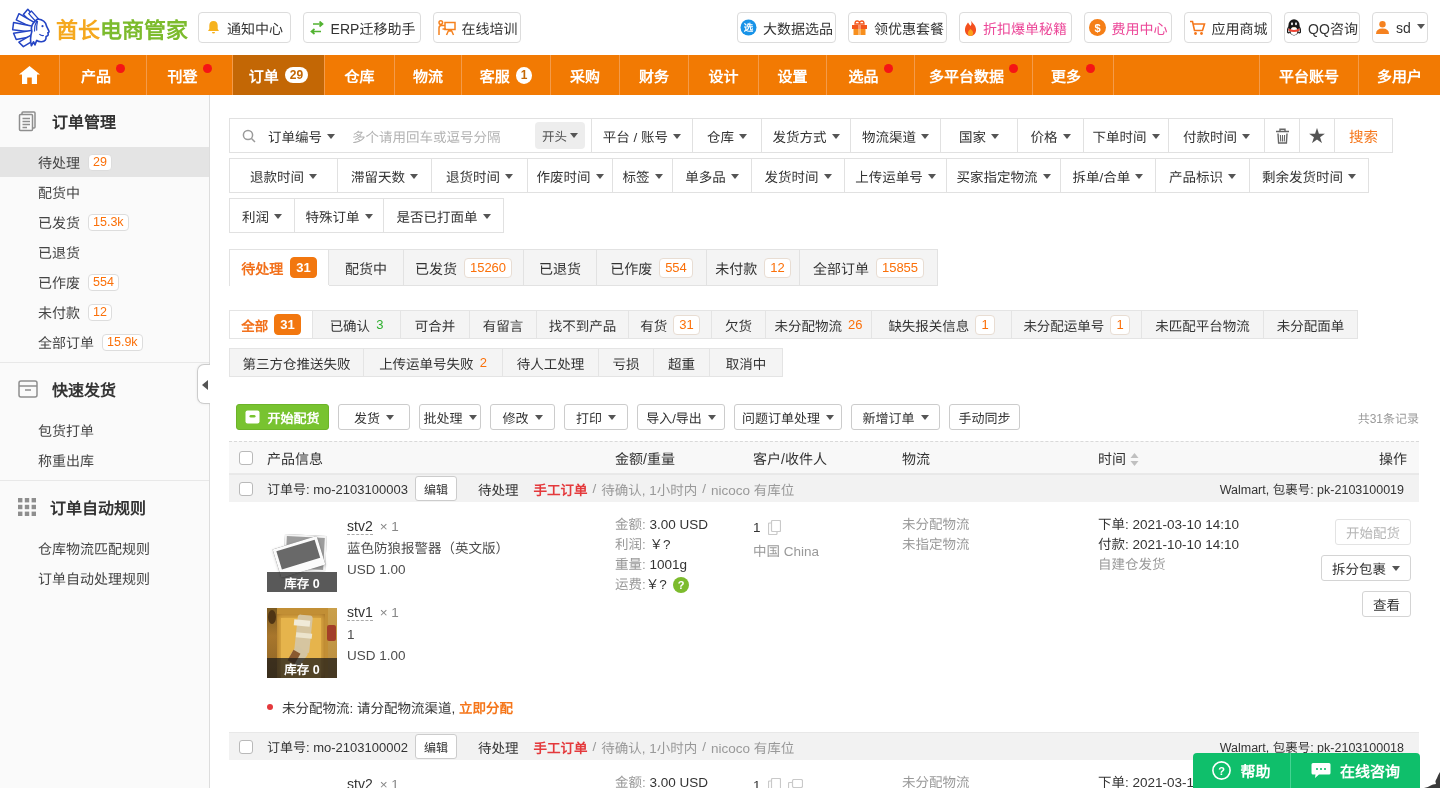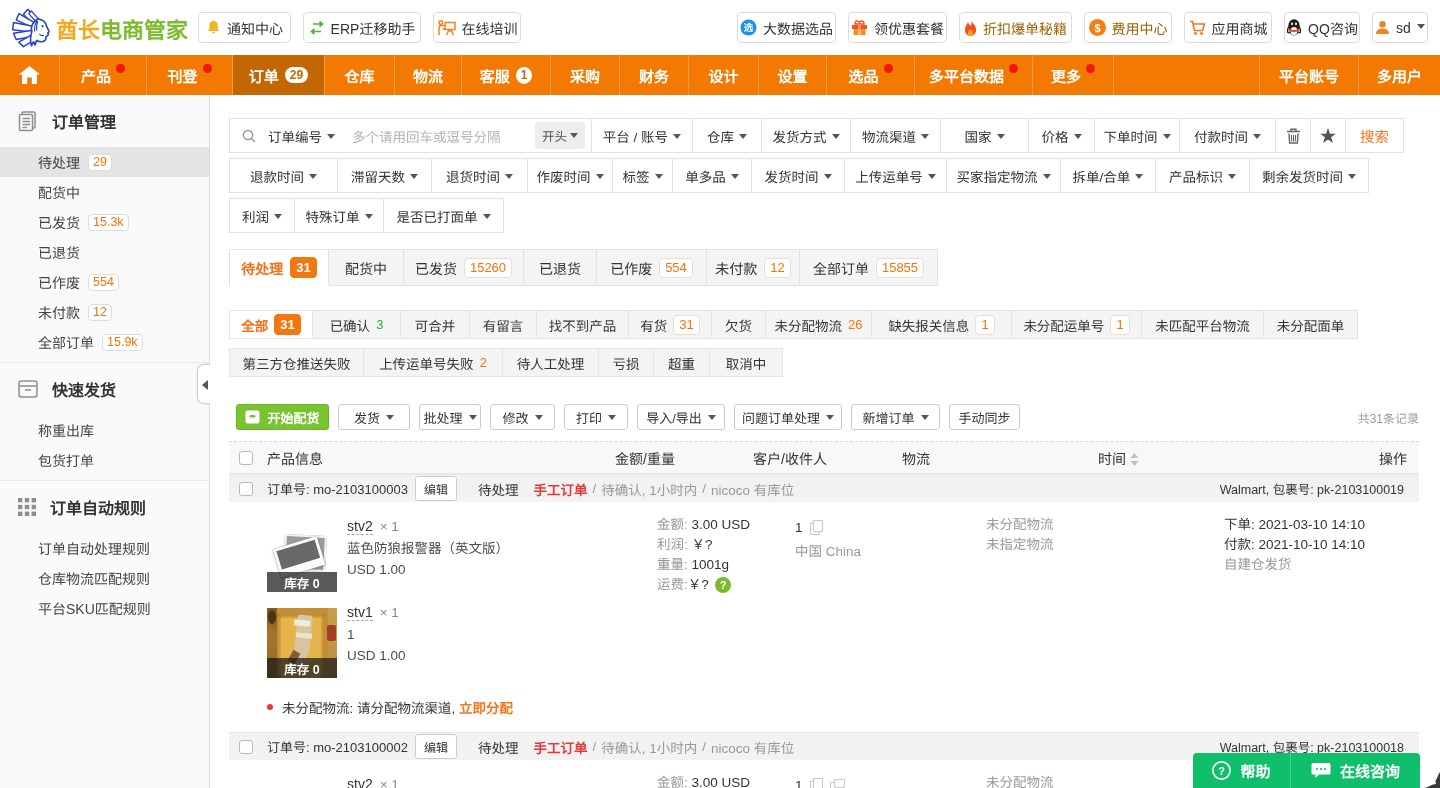--- a/index.html
+++ b/index.html
@@ -10,21 +10,21 @@
 
 .topbar { height:55px; display:flex; align-items:center; padding:0 12px 0 0; white-space:nowrap; }
 .logo { width:188px; flex:none; display:flex; align-items:center; padding-left:10px; }
 .logo-txt { font-size:22px; font-weight:bold; margin-left:5px; letter-spacing:0; }
 .logo-txt .o { color:#f5a81e; } .logo-txt .g { color:#7cbb2d; }
 .tbtn { display:inline-flex; align-items:center; justify-content:center; gap:6px; height:31px;
   border:1px solid #dcdcdc; border-radius:4px; font-size:14px; color:#333; background:#fff;
   margin-left:12px; flex:none; }
 .tbtn svg { flex:none; }
 .spacer { flex:1; }
-.orgtxt { color:#a16207; }
+.orgtxt { color:#ec4899; }
 
 .nav { height:40px; background:#f27a03; display:flex; color:#fff; font-size:15px; font-weight:bold; }
 .nav .t { position:relative; display:flex; align-items:center; justify-content:center;
   border-right:1px solid #f49b4a; color:#fff; flex:none; }
 .nav .t.active { background:#c36705; }
 .ndot { display:inline-block; width:9px; height:9px; border-radius:50%; background:#f51515;
   margin:-14px 0 0 5px; }
 .nbadge { background:#fff; color:#c36705; font-size:12px; font-weight:bold; border-radius:8px;
   padding:1.5px 5px; line-height:13px; margin-left:6px; }
 .nav .grow { flex:1; border-right:1px solid #f49b4a; }
@@ -99,21 +99,21 @@
 .gright { margin-left:auto; padding-right:15px; font-size:12.5px; color:#333; }
 .orow { display:flex; padding-top:13px; font-size:13.5px; }
 .pblock { display:flex; }
 .pimg { width:70px; height:70px; position:relative; flex:none; margin-top:7px; overflow:hidden; }
 .stock { position:absolute; left:0; bottom:0; right:0; height:20px; background:rgba(25,25,25,.72); color:#fff;
   font-size:12.5px; font-weight:bold; display:flex; align-items:center; justify-content:center; }
 .ptxt { margin-left:10px; padding-top:3px; }
 .sku { font-size:14px; color:#333; border-bottom:1px dashed #aaa; display:inline-block; line-height:16px; }
 .qty { color:#888; margin-left:7px; font-size:13.5px; }
 .pline { color:#4d4d4d; margin-top:7px; line-height:14px; }
-.kv { line-height:20px;margin-left:42px; }
+.kv { line-height:20px; }
 .kv .k { color:#999; }
 .opbtns { flex:1; display:flex; flex-direction:column; align-items:flex-end; gap:10px; padding:4px 12px 0 0; }
 .opbtn { display:inline-flex; align-items:center; justify-content:center; gap:6px; height:26px; padding:0 10px; white-space:nowrap;
   background:#fff; border:1px solid #d4d4d4; border-radius:3px; font-size:13.5px; color:#333; }
 .opbtn.dis { color:#b5b5b5; border-color:#e3e3e3; }
 .note { display:flex; align-items:center; font-size:13.5px; color:#333; margin:15px 0 11px 38px; height:28px; }
 .note .rdot { width:6px; height:6px; border-radius:50%; background:#e4393c; margin-right:9px; }
 .olink { color:#f5761a; font-weight:bold; }
 .copyic { display:inline-block; vertical-align:-2px; margin-left:7px; }
 
@@ -267,61 +267,60 @@
     <div class="side-item">未付款 <span class="sbadge">12</span></div>
     <div class="side-item">全部订单 <span class="sbadge">15.9k</span></div>
     <div class="side-div"></div>
     <div class="sec-h">
       <svg width="22" height="20" viewBox="0 0 22 20">
           <rect x="2" y="2" width="18" height="16" rx="2" fill="#fafafa" stroke="#8e8e8e" stroke-width="1.5"></rect>
           <path d="M2 7 H20" stroke="#8e8e8e" stroke-width="1.5"></path>
           <path d="M8 11 H14" stroke="#8e8e8e" stroke-width="1.5"></path>
         </svg>
       快速发货</div>
+    <div class="side-item">包货打单</div>
     <div class="side-item">称重出库</div>
-    <div class="side-item">包货打单</div>
     <div class="side-div"></div>
     <div class="sec-h">
       <svg width="20" height="20" viewBox="0 0 20 20">
           <g fill="#8e8e8e">
             <rect x="1" y="1" width="4.4" height="4.4"></rect>
             <rect x="7.8" y="1" width="4.4" height="4.4"></rect>
             <rect x="14.6" y="1" width="4.4" height="4.4"></rect>
             <rect x="1" y="7.8" width="4.4" height="4.4"></rect>
             <rect x="7.8" y="7.8" width="4.4" height="4.4"></rect>
             <rect x="14.6" y="7.8" width="4.4" height="4.4"></rect>
             <rect x="1" y="14.6" width="4.4" height="4.4"></rect>
             <rect x="7.8" y="14.6" width="4.4" height="4.4"></rect>
             <rect x="14.6" y="14.6" width="4.4" height="4.4"></rect>
           </g>
         </svg>
       订单自动规则</div>
+    <div class="side-item">仓库物流匹配规则</div>
     <div class="side-item">订单自动处理规则</div>
-    <div class="side-item">仓库物流匹配规则</div>
-    <div class="side-item">平台SKU匹配规则</div>
     <div class="collapse"></div>
   </div>
 
   <div class="content">
     <div class="frow">
       <span class="fcell searchcell" style="width:363px">
         <svg width="14" height="14" viewBox="0 0 14 14">
             <circle cx="6" cy="6" r="4.6" fill="none" stroke="#9a9a9a" stroke-width="1.5"></circle>
             <path d="M9.5 9.5 L13 13" stroke="#9a9a9a" stroke-width="1.5"></path>
           </svg>
         <span style="margin-left:7px">订单编号</span> 
           <span class="caret"></span>
         <span class="ph">多个请用回车或逗号分隔</span>
         <span class="chip">开头<span class="caret"></span></span>
         </span>
       <span class="fcell" style="width:102px">平台 / 账号 <span class="caret"></span></span>
       <span class="fcell" style="width:70px">仓库 <span class="caret"></span></span>
       <span class="fcell" style="width:90px">发货方式 <span class="caret"></span></span>
       <span class="fcell" style="width:91px">物流渠道 <span class="caret"></span></span>
-      <span class="fcell" style="width:89px">国家 <span class="caret"></span></span>
+      <span class="fcell" style="width:78px">国家 <span class="caret"></span></span>
       <span class="fcell" style="width:67px">价格 <span class="caret"></span></span>
       <span class="fcell" style="width:86px">下单时间 <span class="caret"></span></span>
       <span class="fcell" style="width:97px">付款时间 <span class="caret"></span></span>
       <span class="fcell" style="width:36px">
           <svg width="15" height="16" viewBox="0 0 15 16">
             <path d="M1 3.5 H14 M5 3 V1.2 H10 V3 M3 5.5 L3.6 15 H11.4 L12 5.5" fill="none" stroke="#666" stroke-width="1.4"></path>
             <path d="M5.4 7 L5.7 13.5 M7.5 7 V13.5 M9.6 7 L9.3 13.5" stroke="#666" stroke-width="1.1"></path>
           </svg>
         </span>
       <span class="fcell" style="width:36px">

